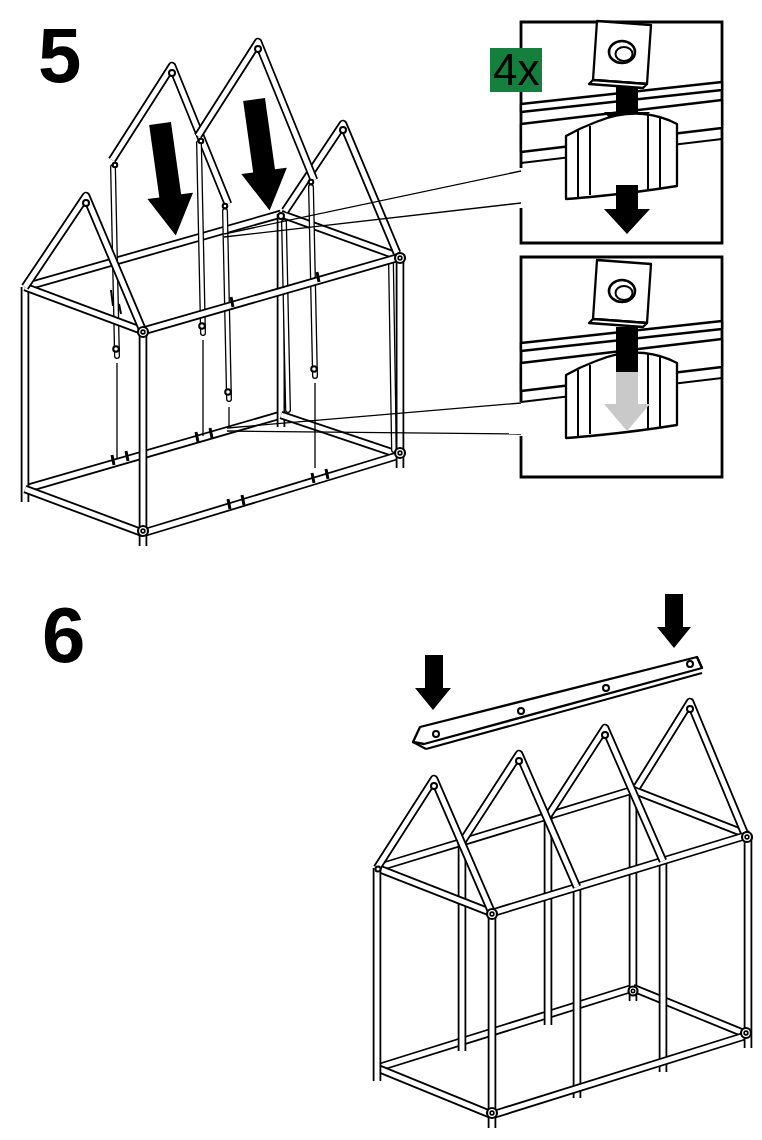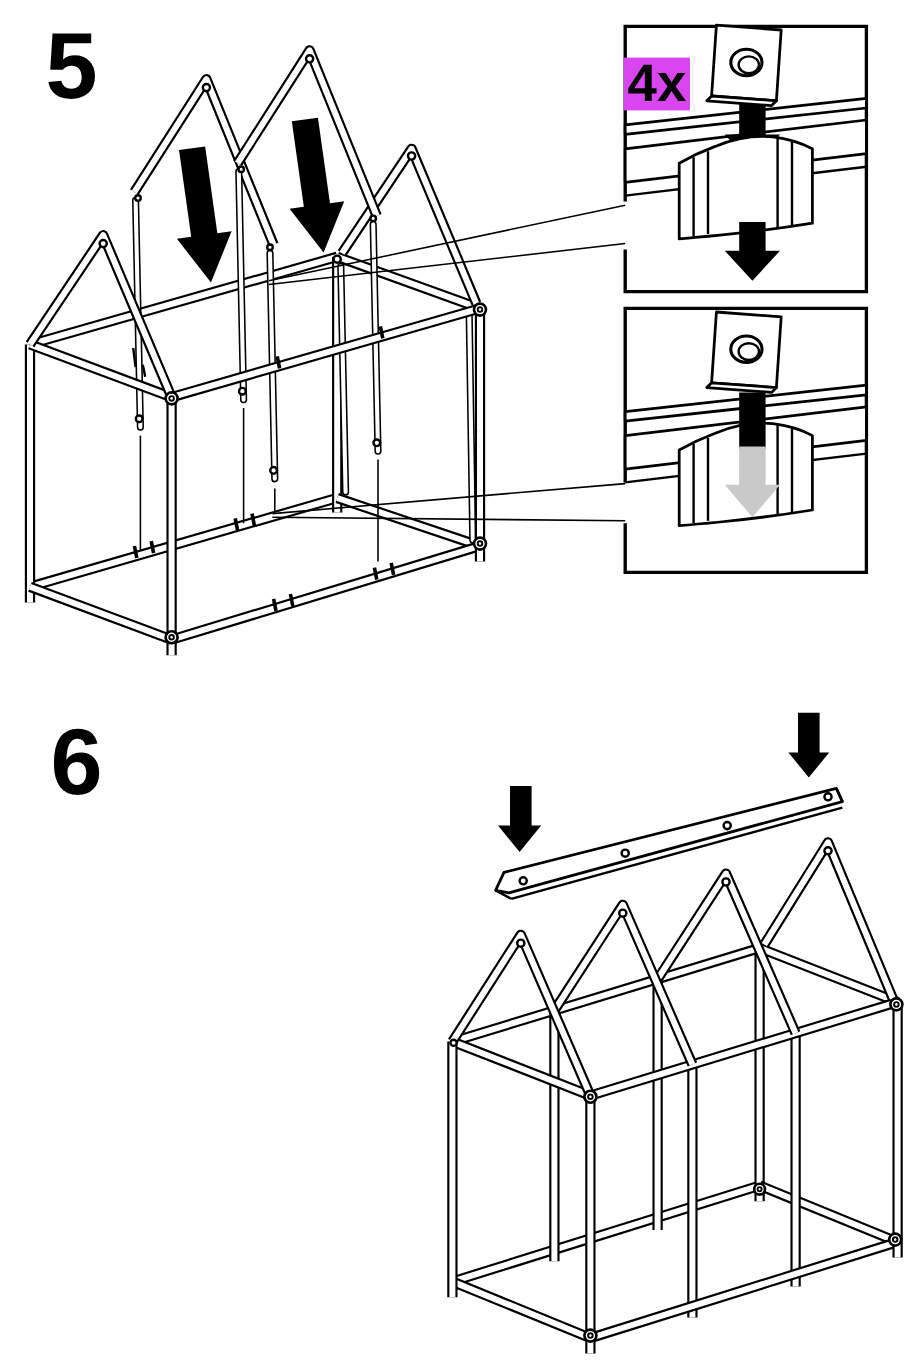--- a/index.html
+++ b/index.html
@@ -3,22 +3,22 @@
 <meta charset="utf-8">
 <style>
   html,body{margin:0;padding:0;background:#fff;}
   .page{position:relative;width:762px;height:1140px;background:#fff;overflow:hidden;
         font-family:"Liberation Sans", sans-serif;}
   .fig{position:absolute;left:0;top:0;width:762px;height:1140px;}
   .step-num{position:absolute;font-weight:700;font-size:78px;line-height:1;color:#000;
             font-family:"Liberation Sans", sans-serif;}
   #step5-num{left:38px;top:16px;}
   #step6-num{left:42px;top:596px;}
-  .qty{position:absolute;left:520px;top:48px;font-size:44px;font-weight:700;color:#000;
-       background:#d946ef;padding:0 3px;line-height:1;z-index:3;
+  .qty{position:absolute;left:490px;top:48px;font-size:44px;font-weight:400;color:#000;
+       background:#15803d;padding:0 3px;line-height:1;z-index:3;
        font-family:"Liberation Sans", sans-serif;}
   
   .tk{stroke:#000;fill:none;stroke-linejoin:round;}
   .tw{stroke:#fff;fill:none;stroke-linejoin:round;}
   .tk.m{stroke-width:8.6;stroke-linecap:butt;}
   .tw.m{stroke-width:5;stroke-linecap:butt;}
   .tk.s{stroke-width:6;stroke-linecap:round;}
   .tw.s{stroke-width:3.4;stroke-linecap:round;}
   .band{fill:#fff;stroke:#000;stroke-width:2.3;stroke-linejoin:round;}
   .thin{stroke:#000;stroke-width:1.3;fill:none;}

